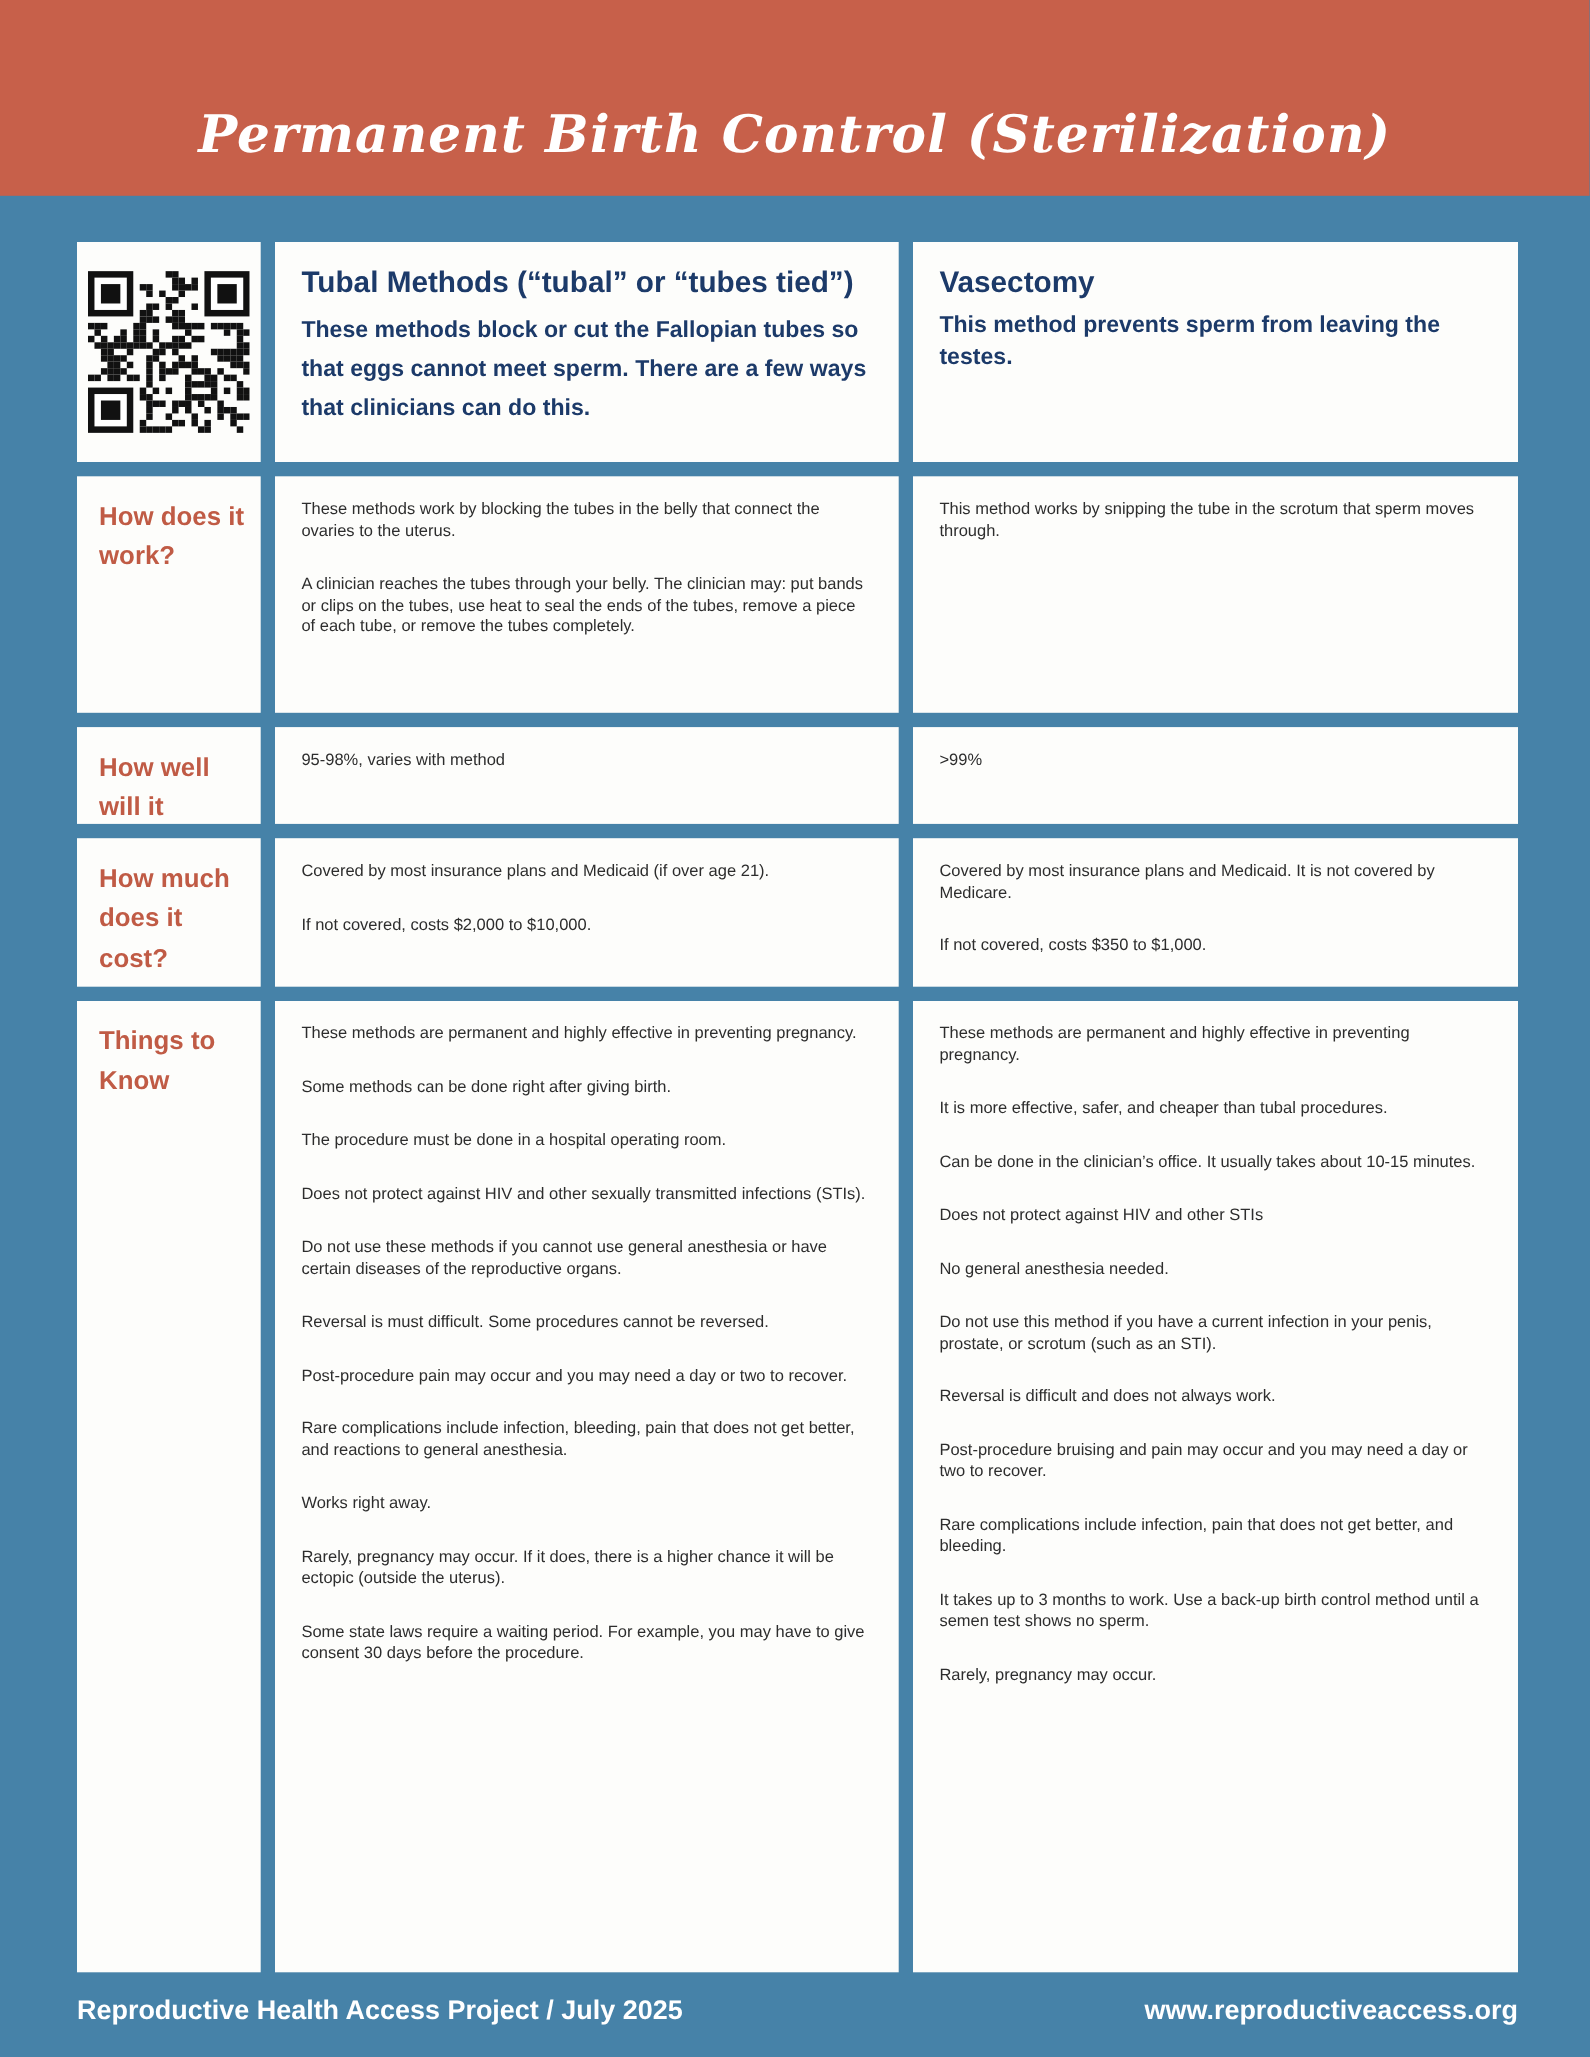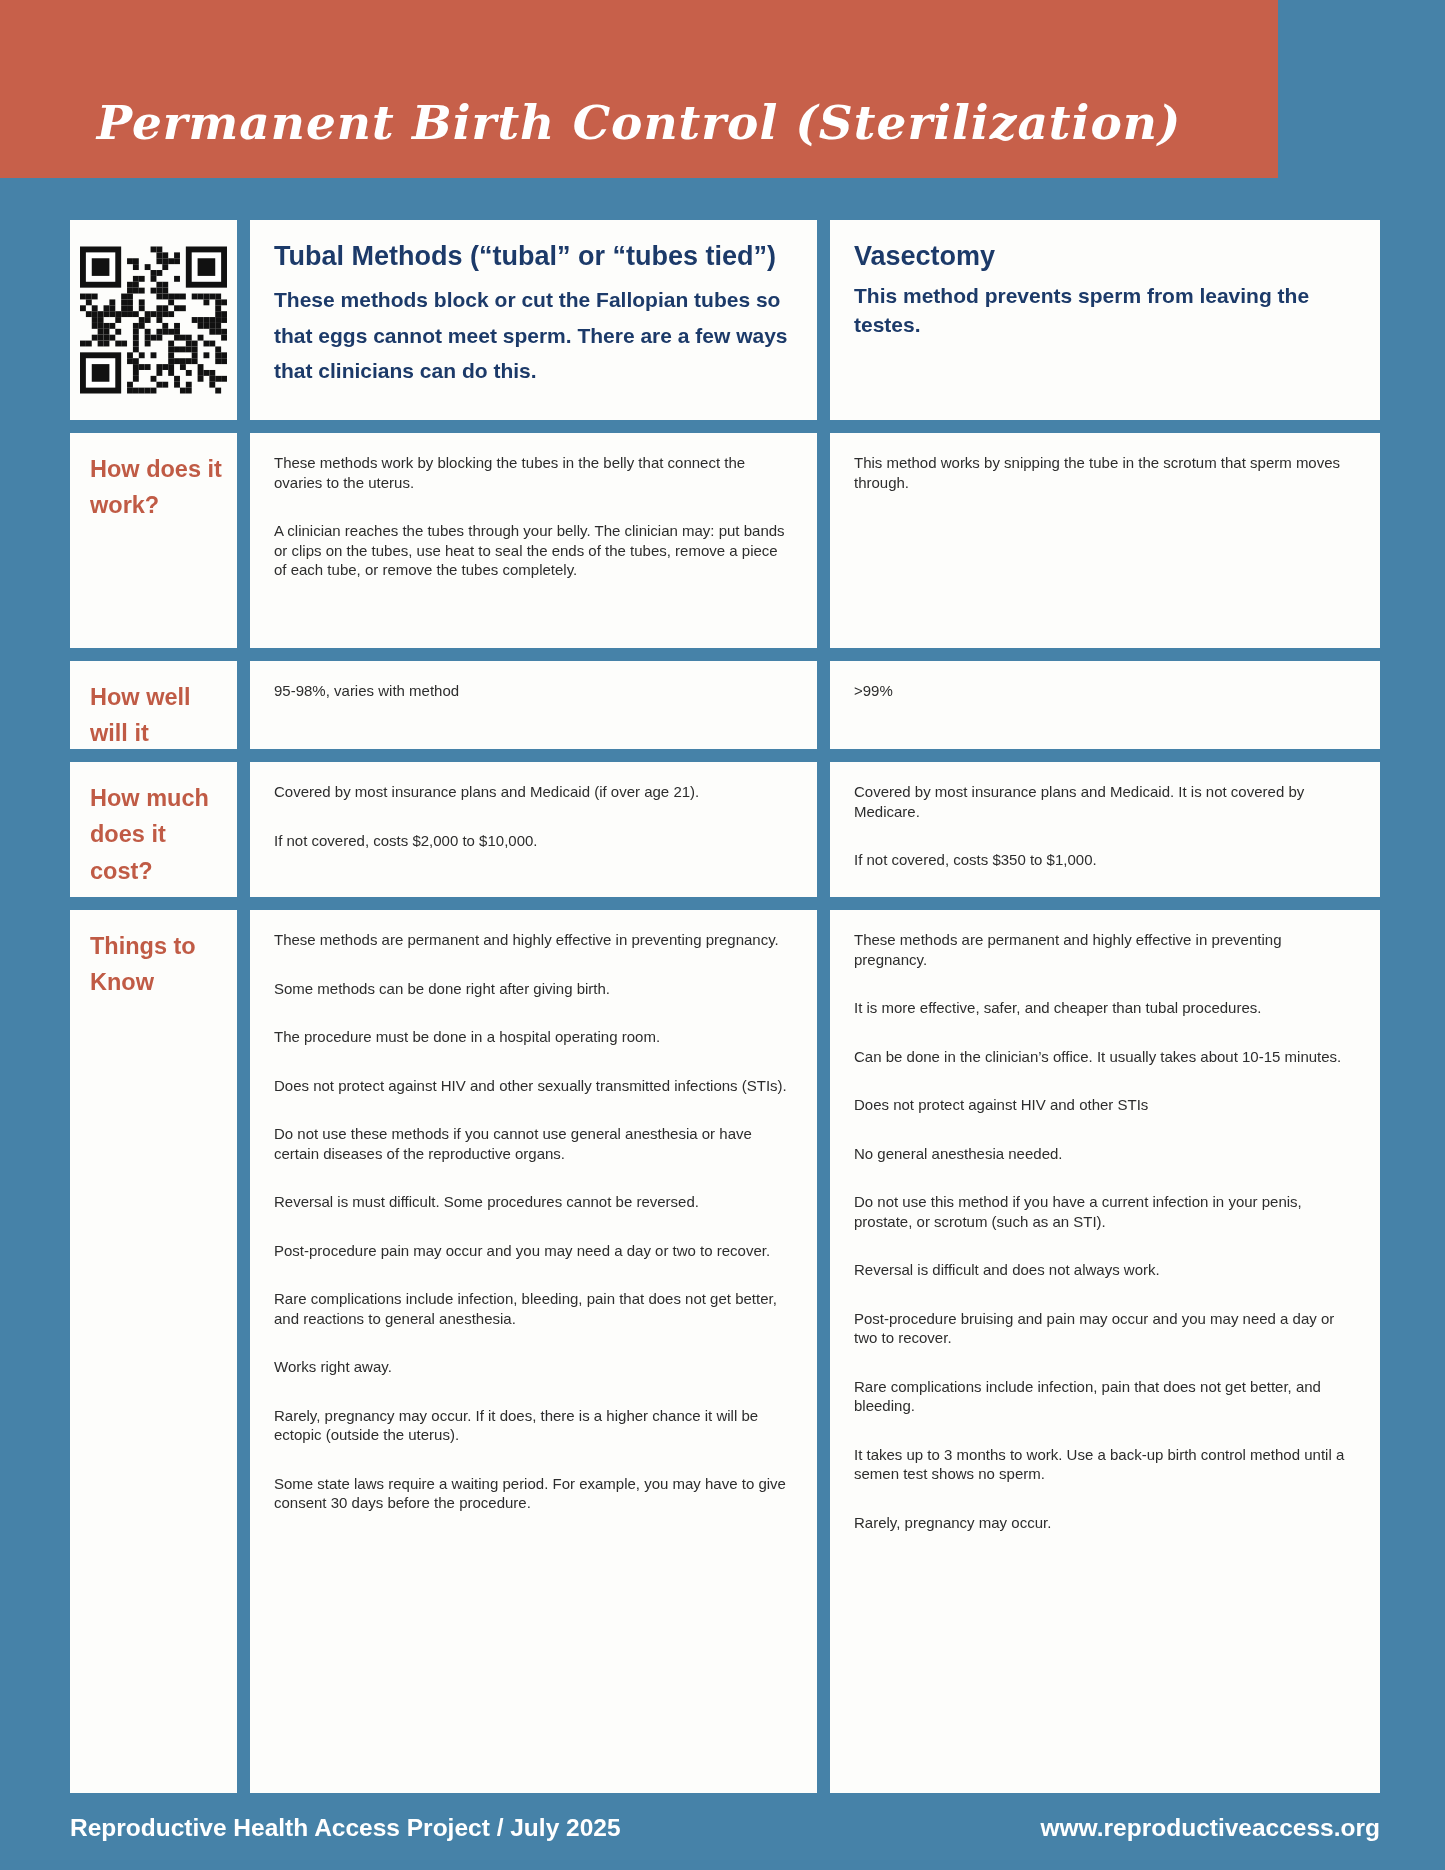--- a/index.html
+++ b/index.html
@@ -5,21 +5,21 @@
   html,body{margin:0;padding:0;}
   body{
     width:1445px;height:1870px;
     position:relative;
     background:#4682a8;
     font-family:"Liberation Sans", sans-serif;
     overflow:hidden;
   }
   
   .banner{
-    position:absolute;left:0;top:0;width:1278px;height:178px;
+    position:absolute;left:0;top:0;width:1445px;height:178px;
     background:#c7604a;
     display:flex;align-items:center;justify-content:center;
     padding-top:66px;box-sizing:border-box;
   }
   .banner h1{
     margin:0;
     font-family:"DejaVu Serif", serif;
     font-style:italic;
     font-weight:700;
     font-size:47px;

